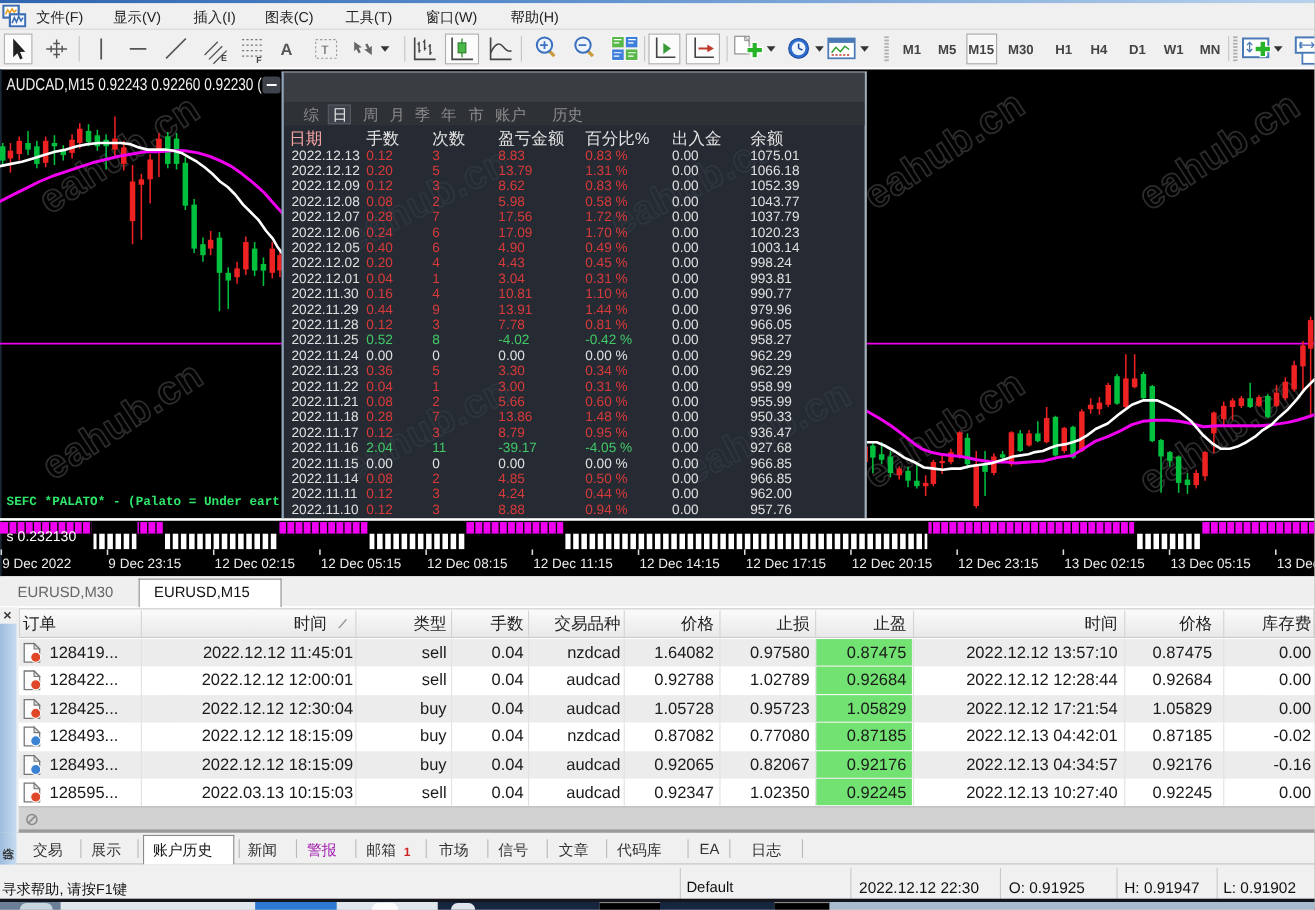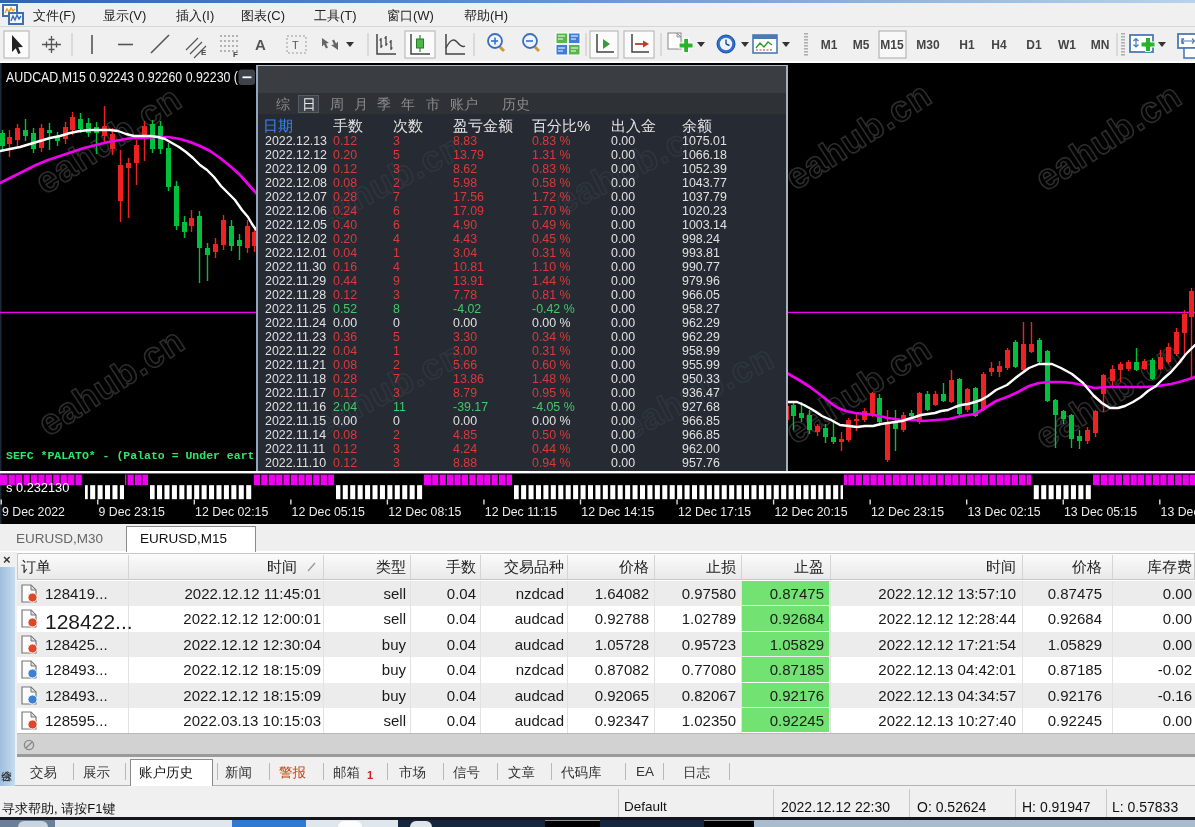--- a/index.html
+++ b/index.html
@@ -525,21 +525,21 @@
     <div class="a" style="left:40px;top:29px;width:21px;height:18px;background:#3e434b;border:1px solid #565b62"></div>
     <div class="a" style="left:18px;top:30px;font-size:14px;color:#8a8a8a">综</div>
     <div class="a" style="left:44px;top:30px;font-size:14px;color:#e8e8e8">日</div>
     <div class="a" style="left:72px;top:30px;font-size:14px;color:#8a8a8a">周</div>
     <div class="a" style="left:96px;top:30px;font-size:14px;color:#8a8a8a">月</div>
     <div class="a" style="left:119px;top:30px;font-size:14px;color:#8a8a8a">季</div>
     <div class="a" style="left:143px;top:30px;font-size:14px;color:#8a8a8a">年</div>
     <div class="a" style="left:168px;top:30px;font-size:14px;color:#8a8a8a">市</div>
     <div class="a" style="left:192px;top:30px;font-size:14px;color:#8a8a8a">账户</div>
     <div class="a" style="left:244px;top:30px;font-size:14px;color:#8a8a8a">历史</div>
-    <div class="a" style="left:5px;top:51px;font-size:15px;color:#3b82f6">日期</div>
+    <div class="a" style="left:5px;top:51px;font-size:15px;color:#fca5a5">日期</div>
     <div class="a" style="left:75px;top:51px;font-size:15px;color:#e2e2e2">手数</div>
     <div class="a" style="left:135px;top:51px;font-size:15px;color:#e2e2e2">次数</div>
     <div class="a" style="left:195px;top:51px;font-size:15px;color:#e2e2e2">盈亏金额</div>
     <div class="a" style="left:274px;top:51px;font-size:15px;color:#e2e2e2">百分比%</div>
     <div class="a" style="left:353px;top:51px;font-size:15px;color:#e2e2e2">出入金</div>
     <div class="a" style="left:424px;top:51px;font-size:15px;color:#e2e2e2">余额</div>
     <div class="a" style="left:0;top:68px;width:530px;height:14px;font-size:12.4px;line-height:14px;white-space:pre"><span class="a" style="left:7px;color:#e0e0e0">2022.12.13</span><span class="a" style="left:75px;color:#d83a3a">0.12</span><span class="a" style="left:135px;color:#d83a3a">3</span><span class="a" style="left:195px;color:#d83a3a">8.83</span><span class="a" style="left:274px;color:#d83a3a">0.83 %</span><span class="a" style="left:353px;color:#e0e0e0">0.00</span><span class="a" style="left:424px;color:#e0e0e0">1075.01</span></div>
     <div class="a" style="left:0;top:82px;width:530px;height:14px;font-size:12.4px;line-height:14px;white-space:pre"><span class="a" style="left:7px;color:#e0e0e0">2022.12.12</span><span class="a" style="left:75px;color:#d83a3a">0.20</span><span class="a" style="left:135px;color:#d83a3a">5</span><span class="a" style="left:195px;color:#d83a3a">13.79</span><span class="a" style="left:274px;color:#d83a3a">1.31 %</span><span class="a" style="left:353px;color:#e0e0e0">0.00</span><span class="a" style="left:424px;color:#e0e0e0">1066.18</span></div>
     <div class="a" style="left:0;top:96px;width:530px;height:14px;font-size:12.4px;line-height:14px;white-space:pre"><span class="a" style="left:7px;color:#e0e0e0">2022.12.09</span><span class="a" style="left:75px;color:#d83a3a">0.12</span><span class="a" style="left:135px;color:#d83a3a">3</span><span class="a" style="left:195px;color:#d83a3a">8.62</span><span class="a" style="left:274px;color:#d83a3a">0.83 %</span><span class="a" style="left:353px;color:#e0e0e0">0.00</span><span class="a" style="left:424px;color:#e0e0e0">1052.39</span></div>
     <div class="a" style="left:0;top:110px;width:530px;height:14px;font-size:12.4px;line-height:14px;white-space:pre"><span class="a" style="left:7px;color:#e0e0e0">2022.12.08</span><span class="a" style="left:75px;color:#d83a3a">0.08</span><span class="a" style="left:135px;color:#d83a3a">2</span><span class="a" style="left:195px;color:#d83a3a">5.98</span><span class="a" style="left:274px;color:#d83a3a">0.58 %</span><span class="a" style="left:353px;color:#e0e0e0">0.00</span><span class="a" style="left:424px;color:#e0e0e0">1043.77</span></div>
@@ -641,21 +641,21 @@
     <div class="a" style="left:654px;top:54.4px;width:1px;height:25.4px;background:#e2e2e2"></div>
     <div class="a" style="left:741px;top:54.4px;width:1px;height:25.4px;background:#e2e2e2"></div>
     <div class="a" style="left:830px;top:54.4px;width:1px;height:25.4px;background:#e2e2e2"></div>
     <div class="a" style="left:1022px;top:54.4px;width:1px;height:25.4px;background:#e2e2e2"></div>
     <div class="a" style="left:1112px;top:54.4px;width:1px;height:25.4px;background:#e2e2e2"></div>
     <svg class="a" style="left:21px;top:57.4px" width="17" height="19" viewBox="0 0 17 19">
       <path d="M1 1 h9 l5 5 v12 h-14 Z" fill="#fcfcfc" stroke="#777" stroke-width="1.2"></path>
       <path d="M10 1 l5 5 h-5 Z" fill="#ddd" stroke="#777" stroke-width="1"></path>
       <circle cx="11.5" cy="13.5" r="4.6" fill="#e04628" stroke="#fff" stroke-width="1"></circle>
     </svg>
-    <div class="a" style="left:45px;top:58.4px;font-size:21px;color:#1a1a1a">128422...</div>
+    <div class="a" style="left:45px;top:58.4px;font-size:15px;color:#1a1a1a">128422...</div>
     <div class="a" style="left:321px;top:58.4px;width:150px;text-align:right;font-size:15px;color:#1a1a1a;transform:translateX(-150px)">2022.12.12 12:00:01</div>
     <div class="a" style="left:406px;top:58.4px;width:150px;text-align:right;font-size:15px;color:#1a1a1a;transform:translateX(-150px)">sell</div>
     <div class="a" style="left:476px;top:58.4px;width:150px;text-align:right;font-size:15px;color:#1a1a1a;transform:translateX(-150px)">0.04</div>
     <div class="a" style="left:564px;top:58.4px;width:150px;text-align:right;font-size:15px;color:#1a1a1a;transform:translateX(-150px)">audcad</div>
     <div class="a" style="left:649px;top:58.4px;width:150px;text-align:right;font-size:15px;color:#1a1a1a;transform:translateX(-150px)">0.92788</div>
     <div class="a" style="left:736px;top:58.4px;width:150px;text-align:right;font-size:15px;color:#1a1a1a;transform:translateX(-150px)">1.02789</div>
     <div class="a" style="left:824px;top:58.4px;width:150px;text-align:right;font-size:15px;color:#1a1a1a;transform:translateX(-150px)">0.92684</div>
     <div class="a" style="left:1016px;top:58.4px;width:150px;text-align:right;font-size:15px;color:#1a1a1a;transform:translateX(-150px)">2022.12.12 12:28:44</div>
     <div class="a" style="left:1102px;top:58.4px;width:150px;text-align:right;font-size:15px;color:#1a1a1a;transform:translateX(-150px)">0.92684</div>
     <div class="a" style="left:1192px;top:58.4px;width:150px;text-align:right;font-size:15px;color:#1a1a1a;transform:translateX(-150px)">0.00</div>
@@ -777,21 +777,21 @@
       <line x1="2.9" y1="9.1" x2="9.1" y2="2.9" stroke="#8a8a8a" stroke-width="1.4"></line>
     </svg>
     <div class="a" style="left:0;top:0;width:17px;height:205px;background:#f0f0f0"></div>
     <div class="a" style="left:3px;top:0px;font-size:13px;font-weight:bold;color:#333">×</div>
     <div class="a" style="left:0;top:15px;width:15px;height:190px;background:linear-gradient(90deg,#9fbdde,#c6dcf0)"></div>
   </div>
 <div class="a" style="left:0;top:758px;width:1195px;height:28px;background:#f0f0f0;border-bottom:1px solid #b4b4b4"></div>
 <div class="a" style="left:30px;top:764px;font-size:13.5px;color:#333">交易</div>
 <div class="a" style="left:83px;top:764px;font-size:13.5px;color:#333">展示</div>
 <div class="a" style="left:225px;top:764px;font-size:13.5px;color:#333">新闻</div>
-<div class="a" style="left:279px;top:764px;font-size:13.5px;color:#c2410c">警报</div>
+<div class="a" style="left:279px;top:764px;font-size:13.5px;color:#a21caf">警报</div>
 <div class="a" style="left:333px;top:764px;font-size:13.5px;color:#333">邮箱</div>
 <div class="a" style="left:399px;top:764px;font-size:13.5px;color:#333">市场</div>
 <div class="a" style="left:453px;top:764px;font-size:13.5px;color:#333">信号</div>
 <div class="a" style="left:508px;top:764px;font-size:13.5px;color:#333">文章</div>
 <div class="a" style="left:561px;top:764px;font-size:13.5px;color:#333">代码库</div>
 <div class="a" style="left:636px;top:764px;font-size:13.5px;color:#333">EA</div>
 <div class="a" style="left:683px;top:764px;font-size:13.5px;color:#333">日志</div>
 <div class="a" style="left:367px;top:769px;font-size:11px;font-weight:bold;color:#cc2222">1</div>
 <div class="a" style="left:73px;top:763px;width:1px;height:17px;background:#b8b8b8"></div>
 <div class="a" style="left:125px;top:763px;width:1px;height:17px;background:#b8b8b8"></div>
@@ -811,23 +811,23 @@
 <div class="a" style="left:2px;top:762px;width:12px;height:30px;font-size:10.5px;color:#222;writing-mode:vertical-rl">综合</div>
 <div class="a" style="left:0;top:786px;width:1195px;height:32px;background:#f0f0f0"></div>
 <div class="a" style="left:2px;top:800px;font-size:13px;color:#111">寻求帮助, 请按F1键</div>
 <div class="a" style="left:618px;top:789px;width:1px;height:29px;background:#c8c8c8"></div>
 <div class="a" style="left:773px;top:789px;width:1px;height:29px;background:#c8c8c8"></div>
 <div class="a" style="left:909px;top:789px;width:1px;height:29px;background:#c8c8c8"></div>
 <div class="a" style="left:1015px;top:789px;width:1px;height:29px;background:#c8c8c8"></div>
 <div class="a" style="left:1106px;top:789px;width:1px;height:29px;background:#c8c8c8"></div>
 <div class="a" style="left:624px;top:799px;font-size:13.5px;color:#111">Default</div>
 <div class="a" style="left:781px;top:799px;font-size:14px;color:#111">2022.12.12 22:30</div>
-<div class="a" style="left:917px;top:799px;font-size:14px;color:#111">O: 0.52624</div>
+<div class="a" style="left:917px;top:799px;font-size:14px;color:#111">O: 0.91925</div>
 <div class="a" style="left:1022px;top:799px;font-size:14px;color:#111">H: 0.91947</div>
-<div class="a" style="left:1112px;top:799px;font-size:14px;color:#111">L: 0.57833</div>
+<div class="a" style="left:1112px;top:799px;font-size:14px;color:#111">L: 0.91902</div>
 <div class="a" style="left:0;top:817px;width:1195px;height:3px;background:#15151d"></div>
 <div class="a" style="left:0;top:820px;width:1195px;height:7px;background:#a9bccd"></div>
 <div class="a" style="left:55px;top:820px;width:177px;height:7px;background:#dfe6ec"></div>
 <div class="a" style="left:306px;top:820px;width:92px;height:7px;background:#dfe6ec"></div>
 <div class="a" style="left:0;top:820px;width:55px;height:7px;background:#6b8098"></div>
 <div class="a" style="left:18px;top:821px;width:30px;height:6px;border-radius:6px 6px 0 0;background:#c8d4de"></div>
 <div class="a" style="left:232px;top:820px;width:74px;height:7px;background:#2e7ad2"></div>
 <div class="a" style="left:338px;top:821px;width:24px;height:6px;border-radius:6px 6px 0 0;background:#fdfdfd"></div>
 <div class="a" style="left:398px;top:820px;width:147px;height:7px;background:#16263f"></div>
 <div class="a" style="left:410px;top:821px;width:22px;height:6px;border-radius:6px 6px 0 0;background:#dfe5ea"></div>

